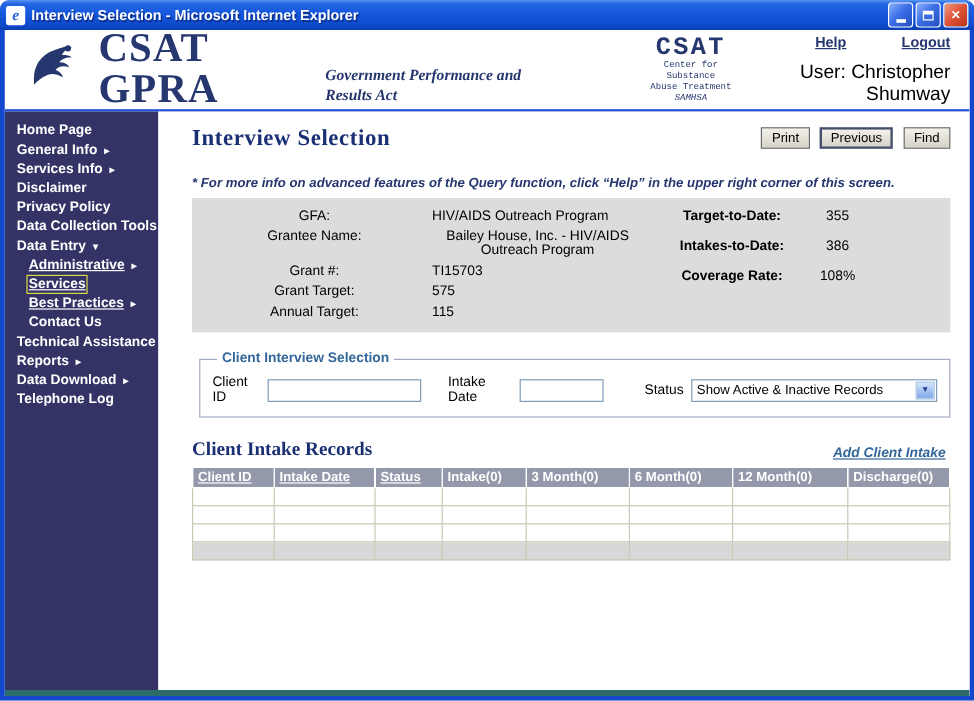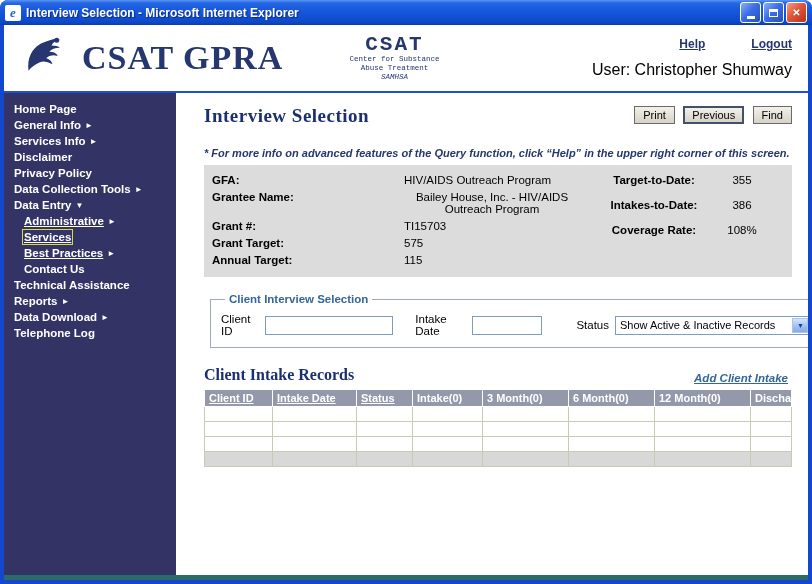--- a/index.html
+++ b/index.html
@@ -40,21 +40,21 @@
   .csat-name { font-size:21px; font-weight:bold; letter-spacing:2px; line-height:1; }
   .csat-line { font-size:7.5px; line-height:1.2; }
   .csat-samhsa { font-size:7.5px; font-style:italic; line-height:1.2; }
   .header-right { margin-left:auto; text-align:right; padding-right:4px; }
   .header-links { display:flex; gap:46px; justify-content:flex-end; font-size:12px; font-weight:bold; }
   .header-links a { color:#26366F; text-decoration:underline; cursor:pointer; }
   .user-label { margin-top:10px; font-size:16px; font-weight:normal; color:#000; }
 
   
   .content-row { flex:1; display:flex; min-height:0; }
-  .sidebar { width:172px; flex:0 0 auto; background:#333366; padding:8px 0 0 6px;
+  .sidebar { width:128px; flex:0 0 auto; background:#333366; padding:8px 0 0 6px;
     color:#fff; font-size:11.5px; font-weight:bold; }
   .nav-item { padding:2px 4px; display:flex; align-items:center; cursor:pointer; white-space:nowrap; }
   .nav-item.sub { padding-left:14px; }
   .nav-arrow { font-size:8px; margin-left:4px; }
   .nav-item.underline .nav-label { text-decoration:underline; }
   .nav-item.selected .nav-label { outline:1px solid #DADA46; outline-offset:1px; }
 
   .main { flex:1; background:#fff; padding:12px 16px 0 28px; overflow:hidden; }
   .main-header { display:flex; justify-content:space-between; align-items:flex-start; }
   .page-title { font-family:"Liberation Serif",serif; font-size:19px; font-weight:bold;
@@ -63,21 +63,21 @@
     background:linear-gradient(#F2F1EA,#D6D2C6); border:1px solid #6A6A6A; margin-left:4px; cursor:pointer; }
   .toolbar button.default { border:2px solid #44506B; padding:1px 7px; }
 
   .note { margin-top:20px; font-size:11px; font-style:italic; font-weight:bold; color:#26366F; }
 
   .info-box { margin-top:6px; background:#DCDCDC; padding:9px 8px 11px; display:flex;
     font-size:11.5px; color:#000; }
   .info-grid-left { display:grid; grid-template-columns:188px 180px; row-gap:5px; column-gap:4px; align-content:start; }
   .info-grid-right { display:grid; grid-template-columns:108px 60px; row-gap:13px; column-gap:4px;
     margin-left:16px; align-content:start;text-align:center; }
-  .info-lbl-r { font-weight:bold; text-align:left; }
+  .info-lbl-r { font-weight:normal; text-align:center; }
   .info-lbl { font-weight:bold; }
   .info-val { }
   .info-val.wrap { width:176px; text-align:center; }
 
   fieldset.sel-fieldset { margin-top:16px; margin-left:6px; border:1px solid #A0AABE;
     padding:8px 10px 10px; }
   fieldset.sel-fieldset legend { color:#336699; font-size:11.5px; font-weight:bold; padding:0 4px; margin-left:4px; }
   .sel-row { display:flex; align-items:center; font-size:11.5px; }
   .sel-row label { margin-right:6px; }
   .sel-row input { height:19px; border:1px solid #7F9DB9; font-size:11px; padding:1px 3px;
@@ -130,20 +130,21 @@
 
     <div class="app-header">
       <div class="hhs-logo">
         <svg width="46" height="46" viewBox="0 0 44 44" aria-hidden="true">
           <path d="M10 36 Q8 18 22 10 Q36 4 40 6 Q34 8 32 12 Q38 12 40 14 Q33 14 30 18 Q36 18 38 22 Q31 20 27 24 Q32 26 33 30 Q26 26 21 28 Q14 31 10 36 Z" fill="#26366F"></path>
           <circle cx="37" cy="7" r="2.4" fill="#26366F"></circle>
         </svg>
       </div>
       <div class="brand">
         <span class="brand-main">CSAT GPRA</span>
+        <span class="brand-sub">Government Performance and Results Act</span>
       </div>
       <div class="csat-logo">
         <div class="csat-name">CSAT</div>
         <div class="csat-line">Center for Substance</div>
         <div class="csat-line">Abuse Treatment</div>
         <div class="csat-samhsa">SAMHSA</div>
       </div>
       <div class="header-right">
         <div class="header-links">
           <a>Help</a>

